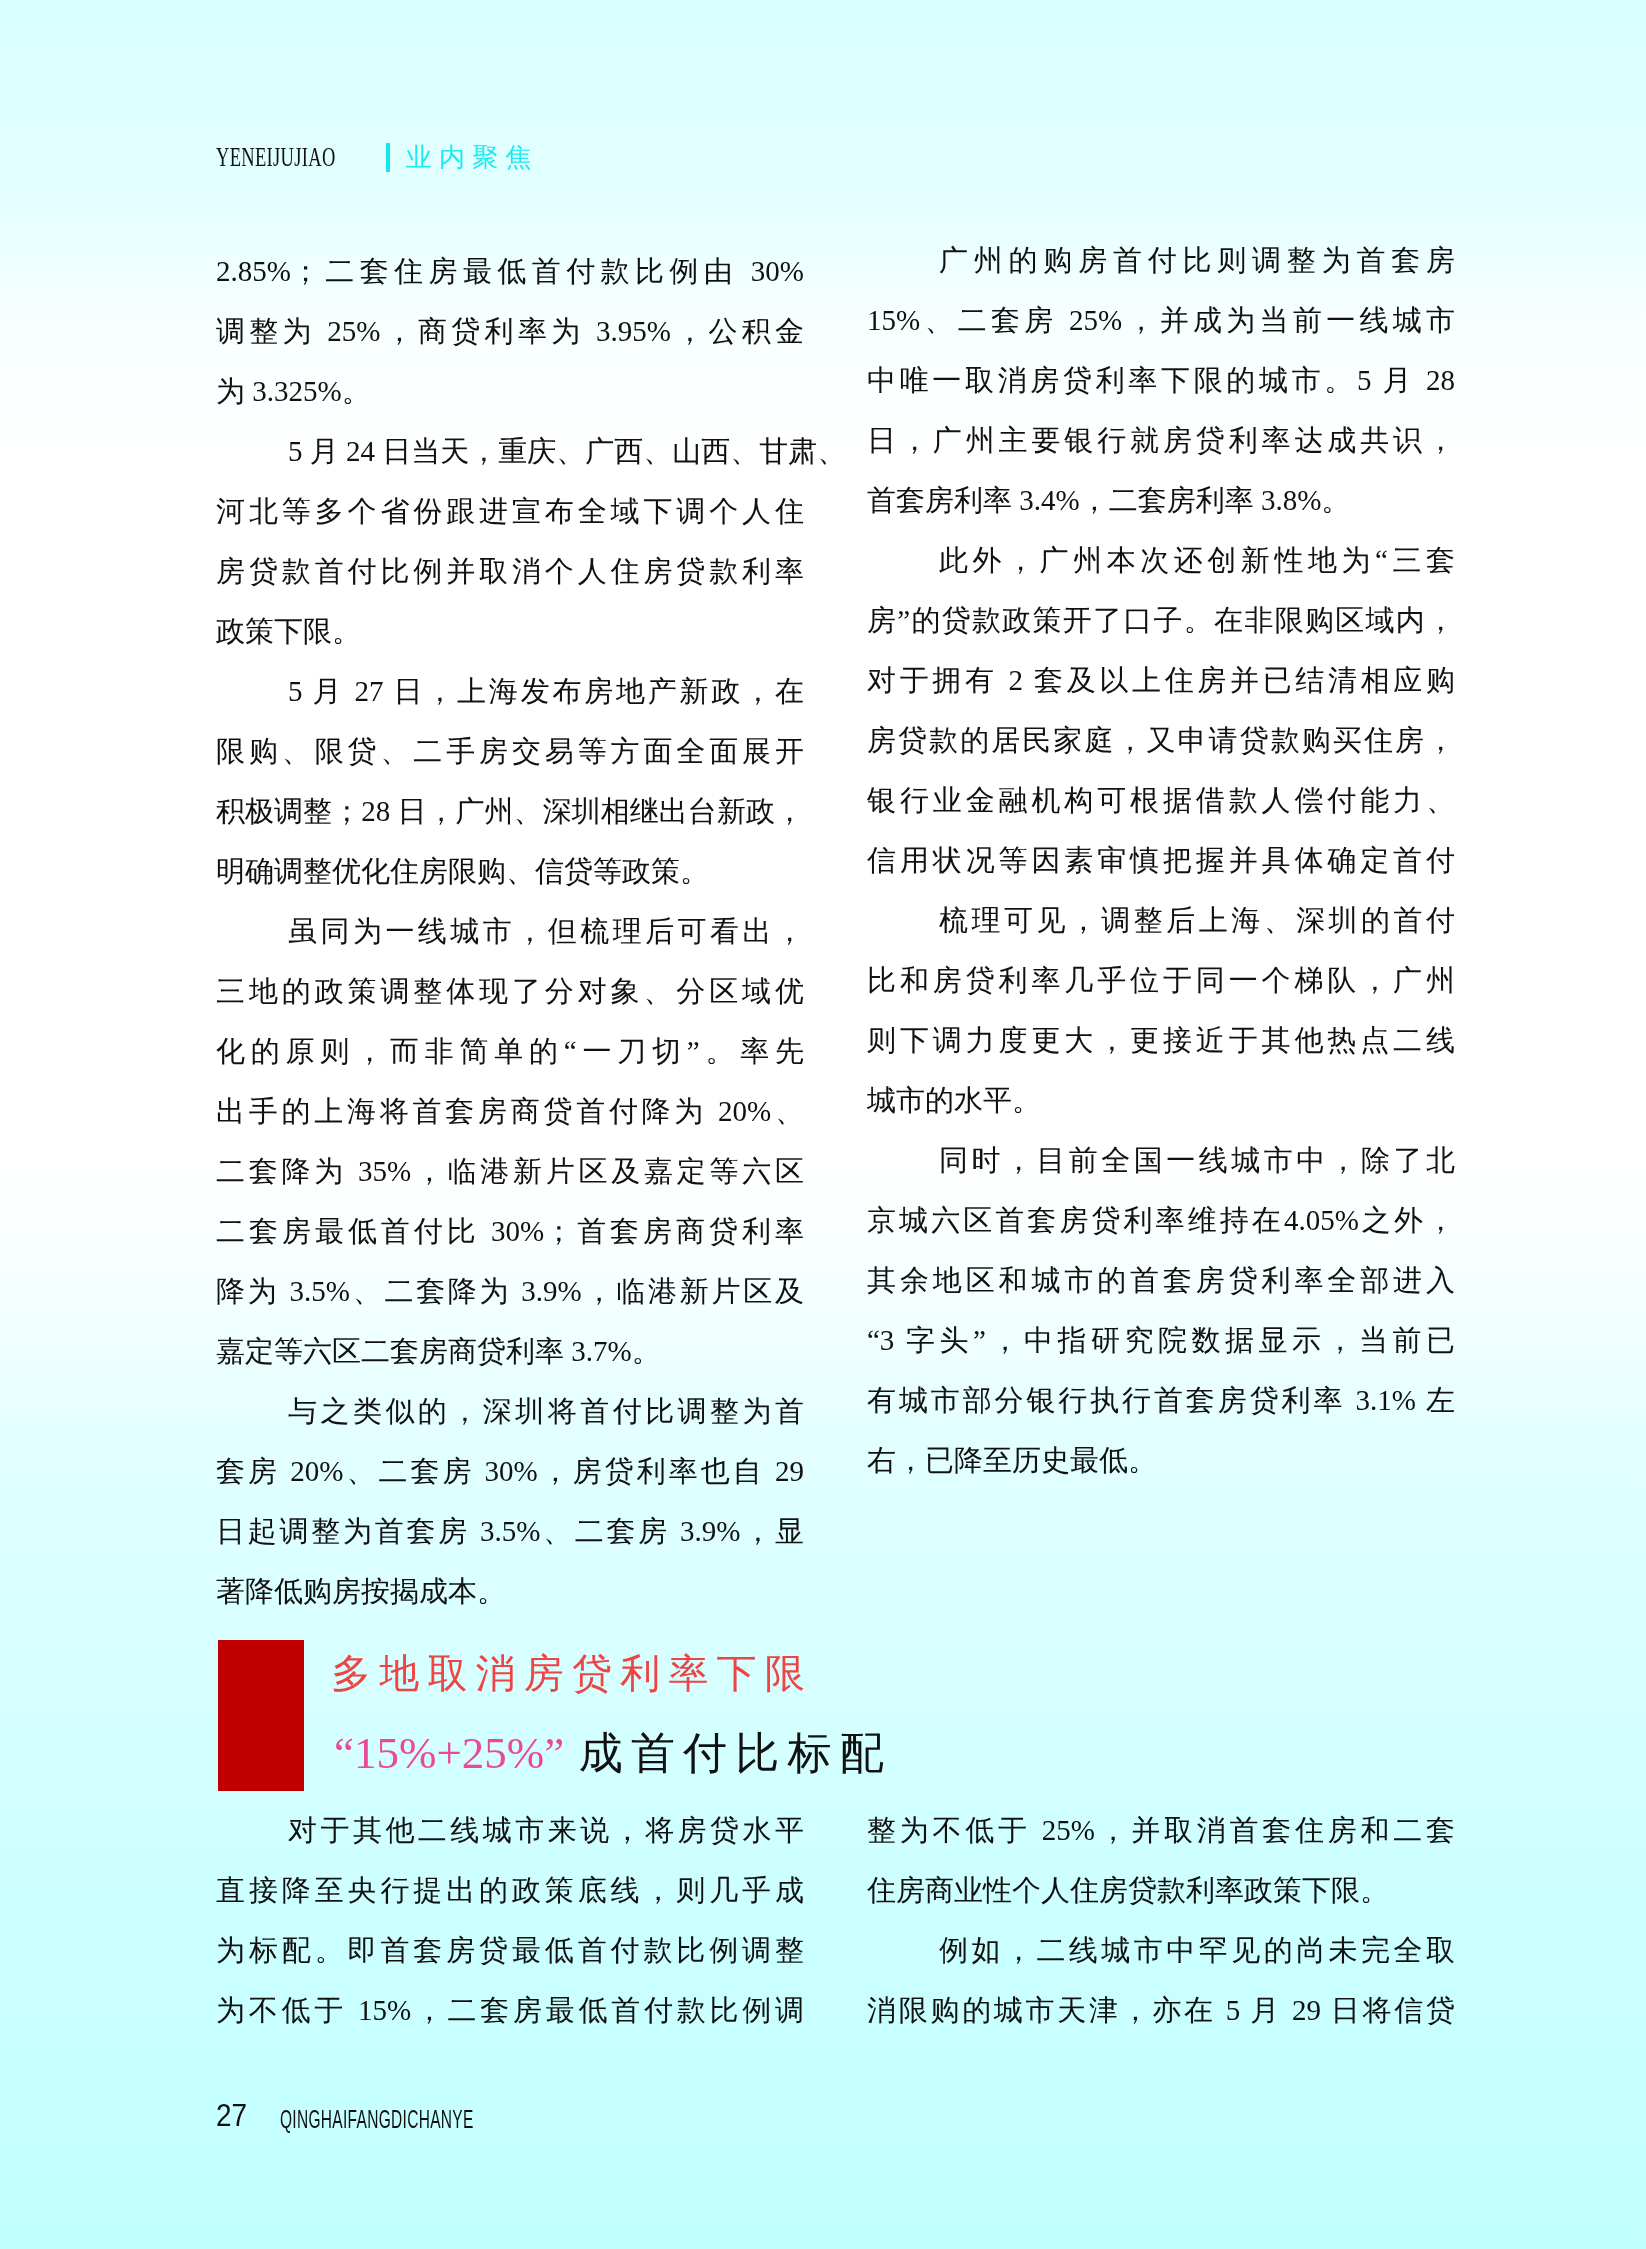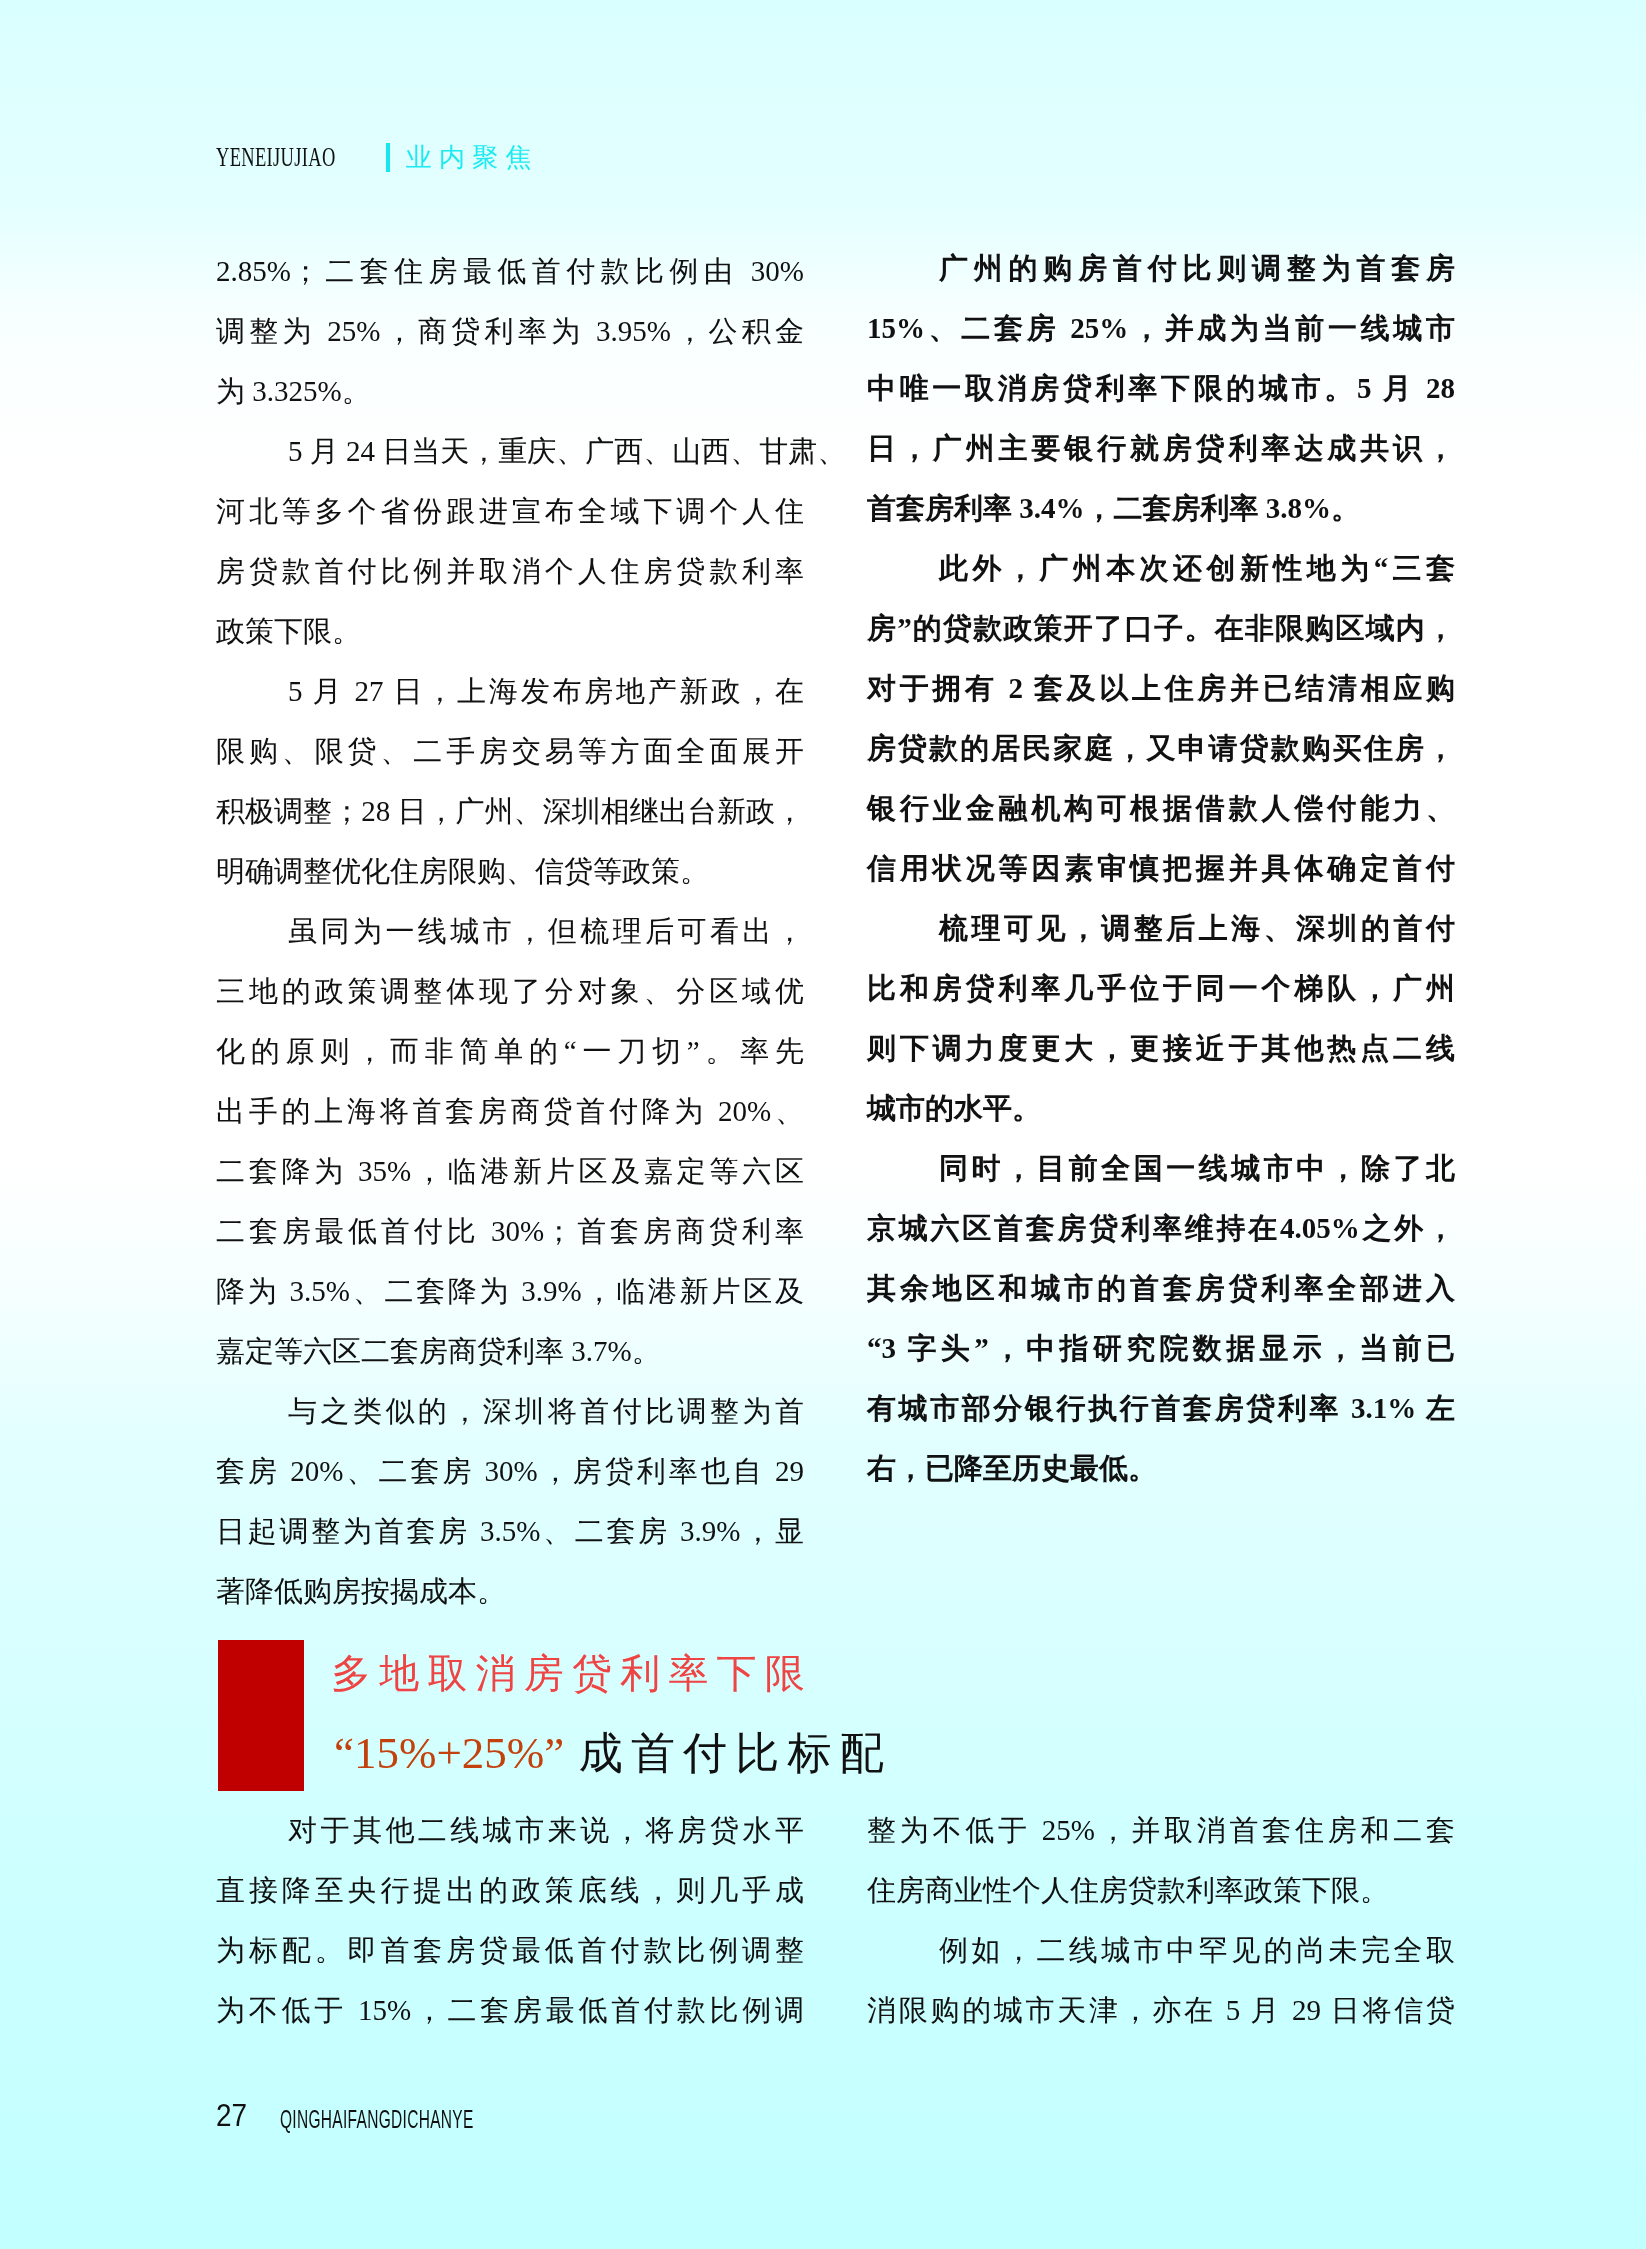--- a/index.html
+++ b/index.html
@@ -190,21 +190,21 @@
     <div class="line">出手的上海将首套房商贷首付降为 20%、</div>
     <div class="line">二套降为 35%，临港新片区及嘉定等六区</div>
     <div class="line">二套房最低首付比 30%；首套房商贷利率</div>
     <div class="line">降为 3.5%、二套降为 3.9%，临港新片区及</div>
     <div class="line last">嘉定等六区二套房商贷利率 3.7%。</div>
     <div class="line indent">与之类似的，深圳将首付比调整为首</div>
     <div class="line">套房 20%、二套房 30%，房贷利率也自 29</div>
     <div class="line">日起调整为首套房 3.5%、二套房 3.9%，显</div>
     <div class="line last">著降低购房按揭成本。</div>
   </div>
-<div class="col col-right" style="top:238px;font-weight:bold;" id="col-top-right">
+<div class="col col-right" style="top:230px;" id="col-top-right">
     <div class="line indent">广州的购房首付比则调整为首套房</div>
     <div class="line">15%、二套房 25%，并成为当前一线城市</div>
     <div class="line">中唯一取消房贷利率下限的城市。5 月 28</div>
     <div class="line">日，广州主要银行就房贷利率达成共识，</div>
     <div class="line last">首套房利率 3.4%，二套房利率 3.8%。</div>
     <div class="line indent">此外，广州本次还创新性地为“三套</div>
     <div class="line">房”的贷款政策开了口子。在非限购区域内，</div>
     <div class="line">对于拥有 2 套及以上住房并已结清相应购</div>
     <div class="line">房贷款的居民家庭，又申请贷款购买住房，</div>
     <div class="line">银行业金融机构可根据借款人偿付能力、</div>
@@ -218,21 +218,21 @@
     <div class="line">其余地区和城市的首套房贷利率全部进入</div>
     <div class="line">“3 字头”，中指研究院数据显示，当前已</div>
     <div class="line">有城市部分银行执行首套房贷利率 3.1% 左</div>
     <div class="line last">右，已降至历史最低。</div>
   </div>
 
 <div class="section-heading">
   <div class="marker" style="background: rgb(192, 0, 0);"></div>
   <div class="title-1">多地取消房贷利率下限</div>
   <div class="title-2">
-    <span class="hl" style="color: #c2410c;">“15%+25%”</span>
+    <span class="hl" style="color: #ec4899;">“15%+25%”</span>
     <span class="rest">成首付比标配</span>
   </div>
 </div>
 
 <div class="col col-left" style="top:1800px;" id="col-bottom-left">
     <div class="line indent">对于其他二线城市来说，将房贷水平</div>
     <div class="line">直接降至央行提出的政策底线，则几乎成</div>
     <div class="line">为标配。即首套房贷最低首付款比例调整</div>
     <div class="line">为不低于 15%，二套房最低首付款比例调</div>
   </div>

